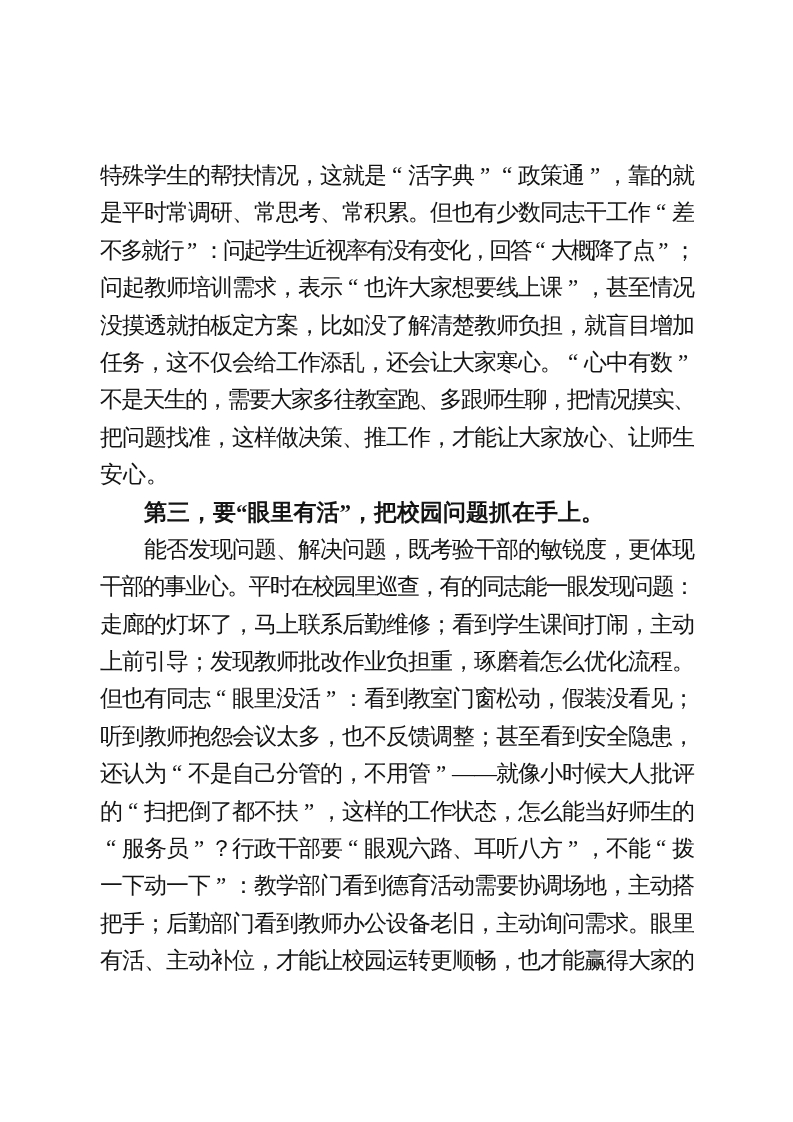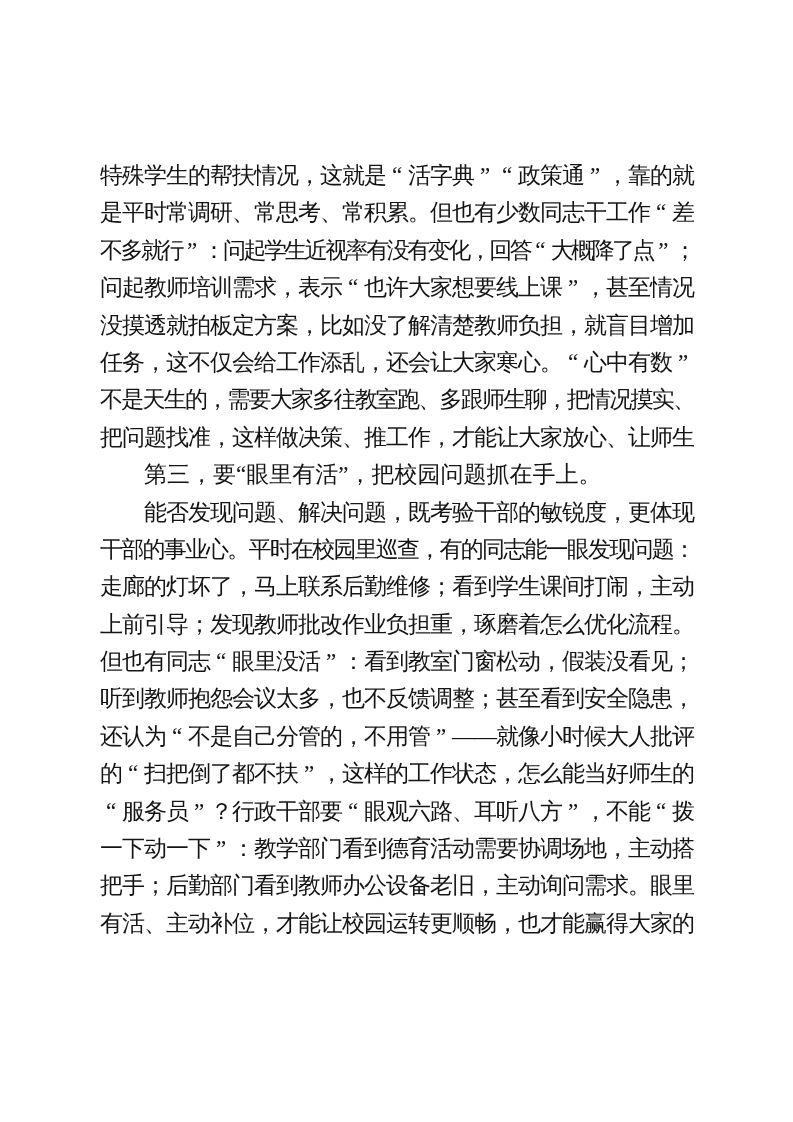--- a/index.html
+++ b/index.html
@@ -27,21 +27,21 @@
     letter-spacing: 0;
   }
   
   .line.just { display: flex; }
   .line.just .ch {
     flex: 1 1 0;
     min-width: 0;
     text-align: center;
   }
   .line.indent { padding-left: 44px; }
-  .block.bold .line { font-weight: 400; }
+  .block.bold .line { font-weight: 700; }
 </style>
 </head>
 <body>
 
 <div class="page">
   <div class="doc-body">
       <div class="block">
         <div class="line just">
           <span class="ch">特</span>
           <span class="ch">殊</span>
@@ -270,20 +270,21 @@
           <span class="ch">让</span>
           <span class="ch">大</span>
           <span class="ch">家</span>
           <span class="ch">放</span>
           <span class="ch">心</span>
           <span class="ch">、</span>
           <span class="ch">让</span>
           <span class="ch">师</span>
           <span class="ch">生</span>
         </div>
+        <div class="line">安心。</div>
       </div>
       <div class="block bold">
         <div class="line indent">第三，要“眼里有活”，把校园问题抓在手上。</div>
       </div>
       <div class="block">
         <div class="line just indent">
           <span class="ch">能</span>
           <span class="ch">否</span>
           <span class="ch">发</span>
           <span class="ch">现</span>

